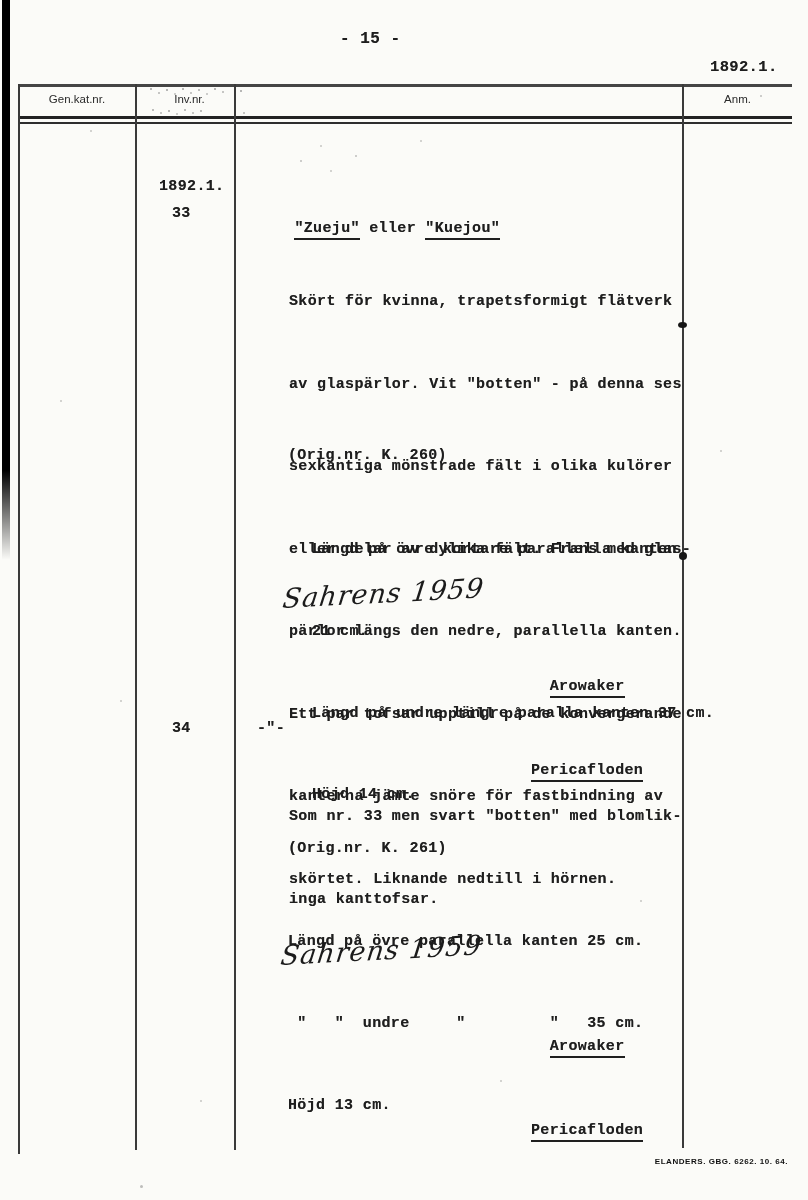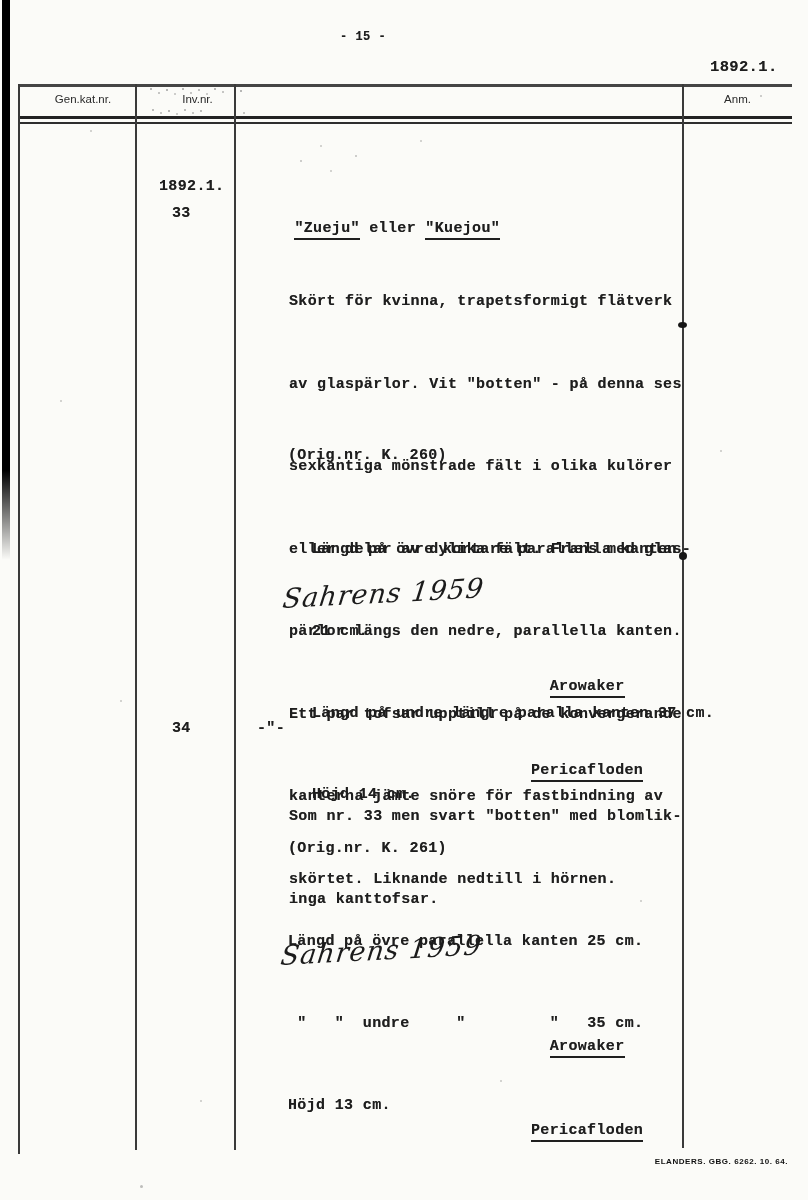--- a/index.html
+++ b/index.html
@@ -12,21 +12,21 @@
   }
   .typew{
     font-family:"Liberation Mono","DejaVu Sans Mono",monospace;
     font-weight:bold;
     color:#1e1e1e;
     white-space:pre;
     text-shadow:0 0 0.5px rgba(20,20,20,0.55);
   }
   .abs{position:absolute;}
   .sz15{font-size:15px;letter-spacing:0.35px;}
-  .sz16{font-size:12px;letter-spacing:0.5px;}
+  .sz16{font-size:16px;letter-spacing:0.5px;}
   .lines{line-height:27.5px;}
   .lines-m{line-height:27.2px;}
   .ul{border-bottom:2px solid #1f1f1f;padding-bottom:1px;display:inline-block;line-height:1.15;}
   .hdr{
     font-family:"Liberation Sans",sans-serif;
     font-size:11.5px;color:#2a2a2a;text-align:center;
   }
   .rule{position:absolute;background:#333;}
   .vline{position:absolute;background:#3a3a3a;}
   .sig{
@@ -64,22 +64,22 @@
   <div class="rule" style="left:18px;top:122px;width:774px;height:2px;background:#2e2e2e;"></div>
 
   <div class="vline" style="left:18px;top:84px;width:2px;height:1070px;"></div>
   <div class="vline" style="left:135px;top:84px;width:1.5px;height:1066px;"></div>
   <div class="vline" style="left:234px;top:84px;width:2px;height:1066px;"></div>
   <div class="vline" style="left:682px;top:84px;width:2px;height:1064px;"></div>
 
   <div class="blob" style="left:678px;top:322px;width:9px;height:6px;"></div>
   <div class="blob" style="left:679px;top:552px;width:8px;height:8px;"></div>
 
-  <div class="abs hdr" style="left:25px;top:93px;width:116px;">Gen.kat.nr.</div>
-  <div class="abs hdr" style="left:140px;top:93px;width:115px;">Inv.nr.</div>
+  <div class="abs hdr" style="left:19px;top:93px;width:116px;">Gen.kat.nr.</div>
+  <div class="abs hdr" style="left:132px;top:93px;width:115px;">Inv.nr.</div>
   <div class="abs hdr" style="left:683px;top:93px;width:109px;">Anm.</div>
 
   <div class="abs typew sz15" style="left:159px;top:178px;">1892.1.</div>
   <div class="abs typew sz15" style="left:172px;top:205px;">33</div>
 
   <div class="abs typew sz15" style="left:257px;top:203px;">
     <span class="ul">"Zueju"</span><span> eller </span><span class="ul">"Kuejou"</span>
   </div>
 
   <div class="abs typew sz15 lines" style="left:289px;top:233px;">

